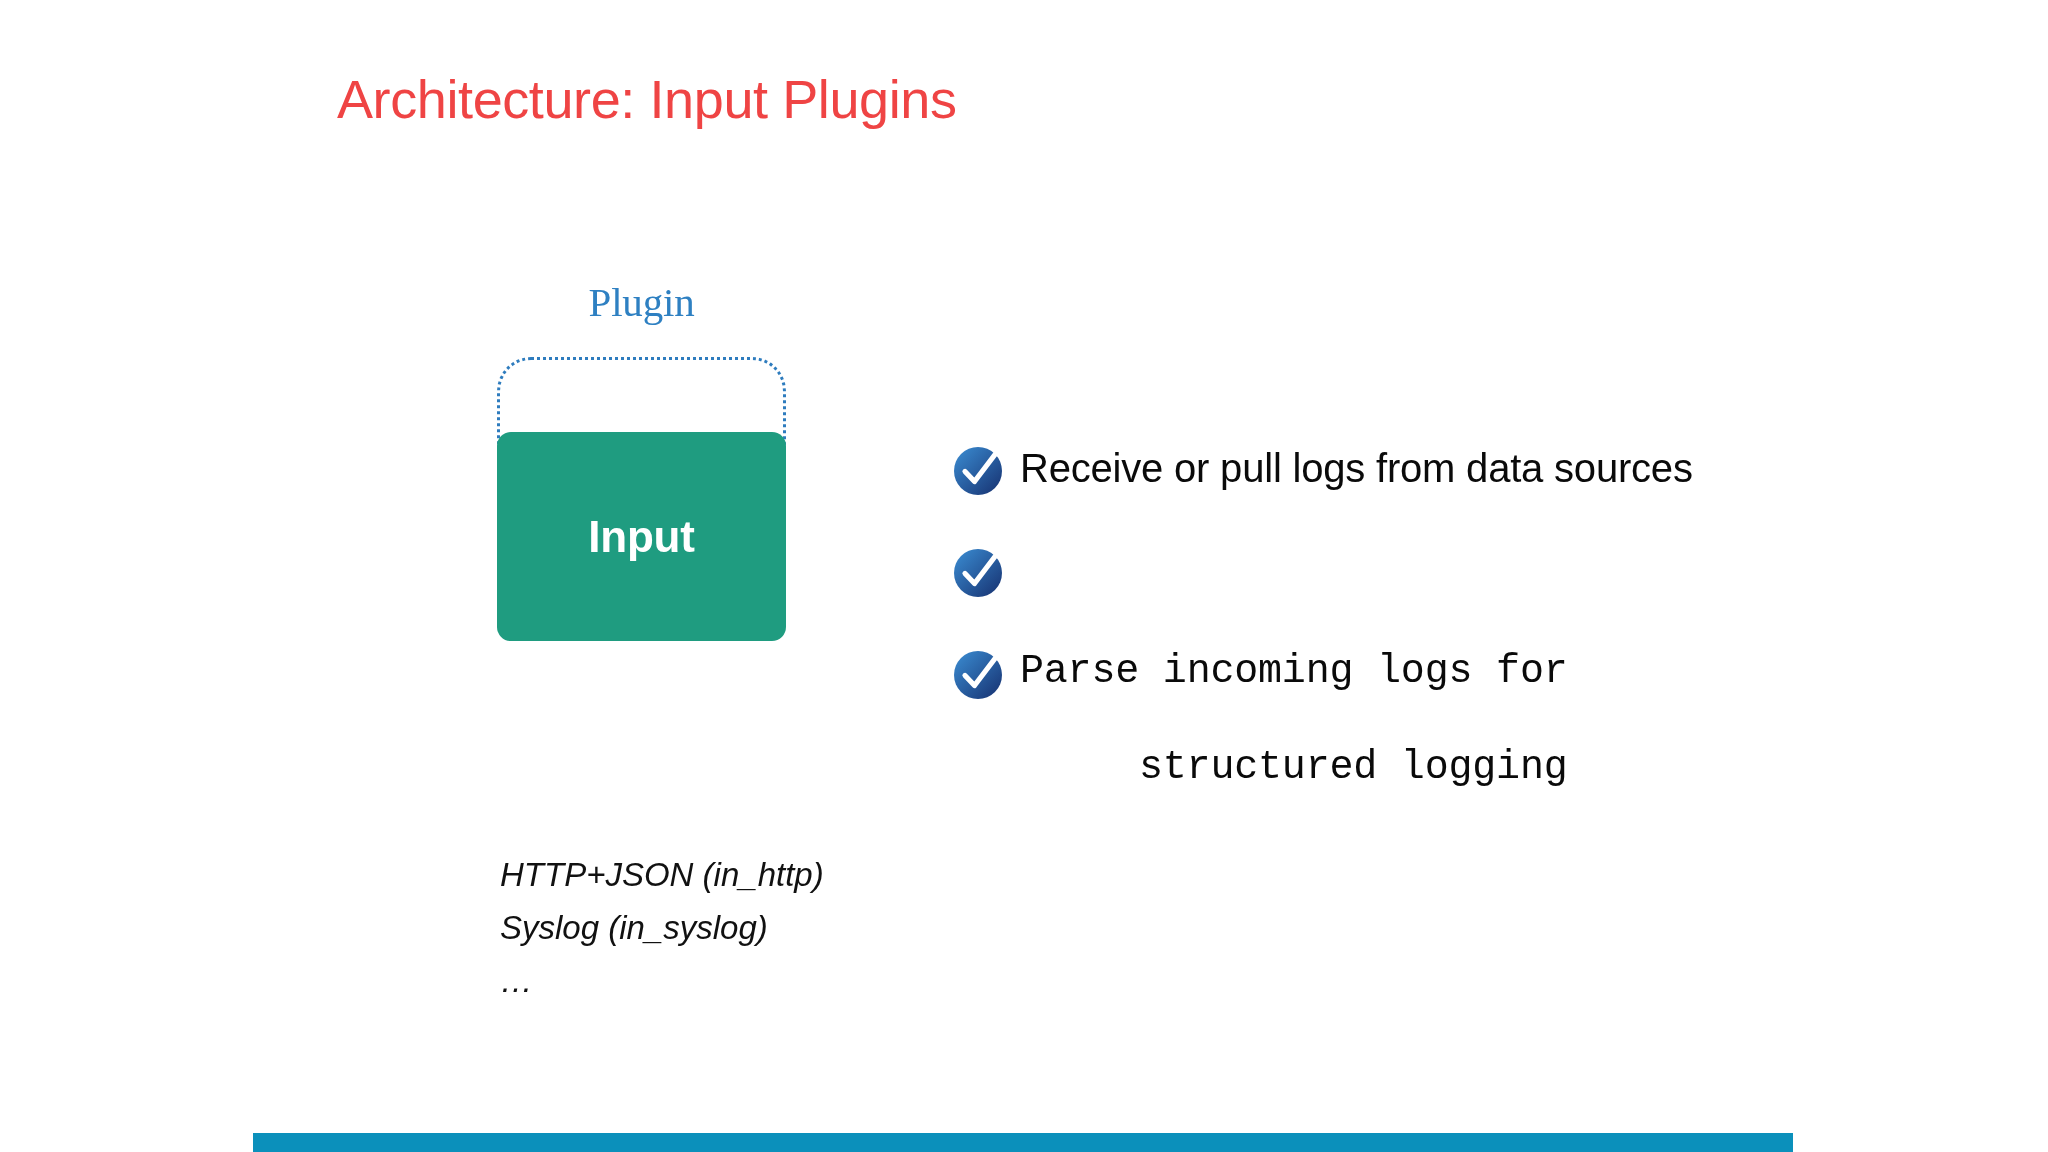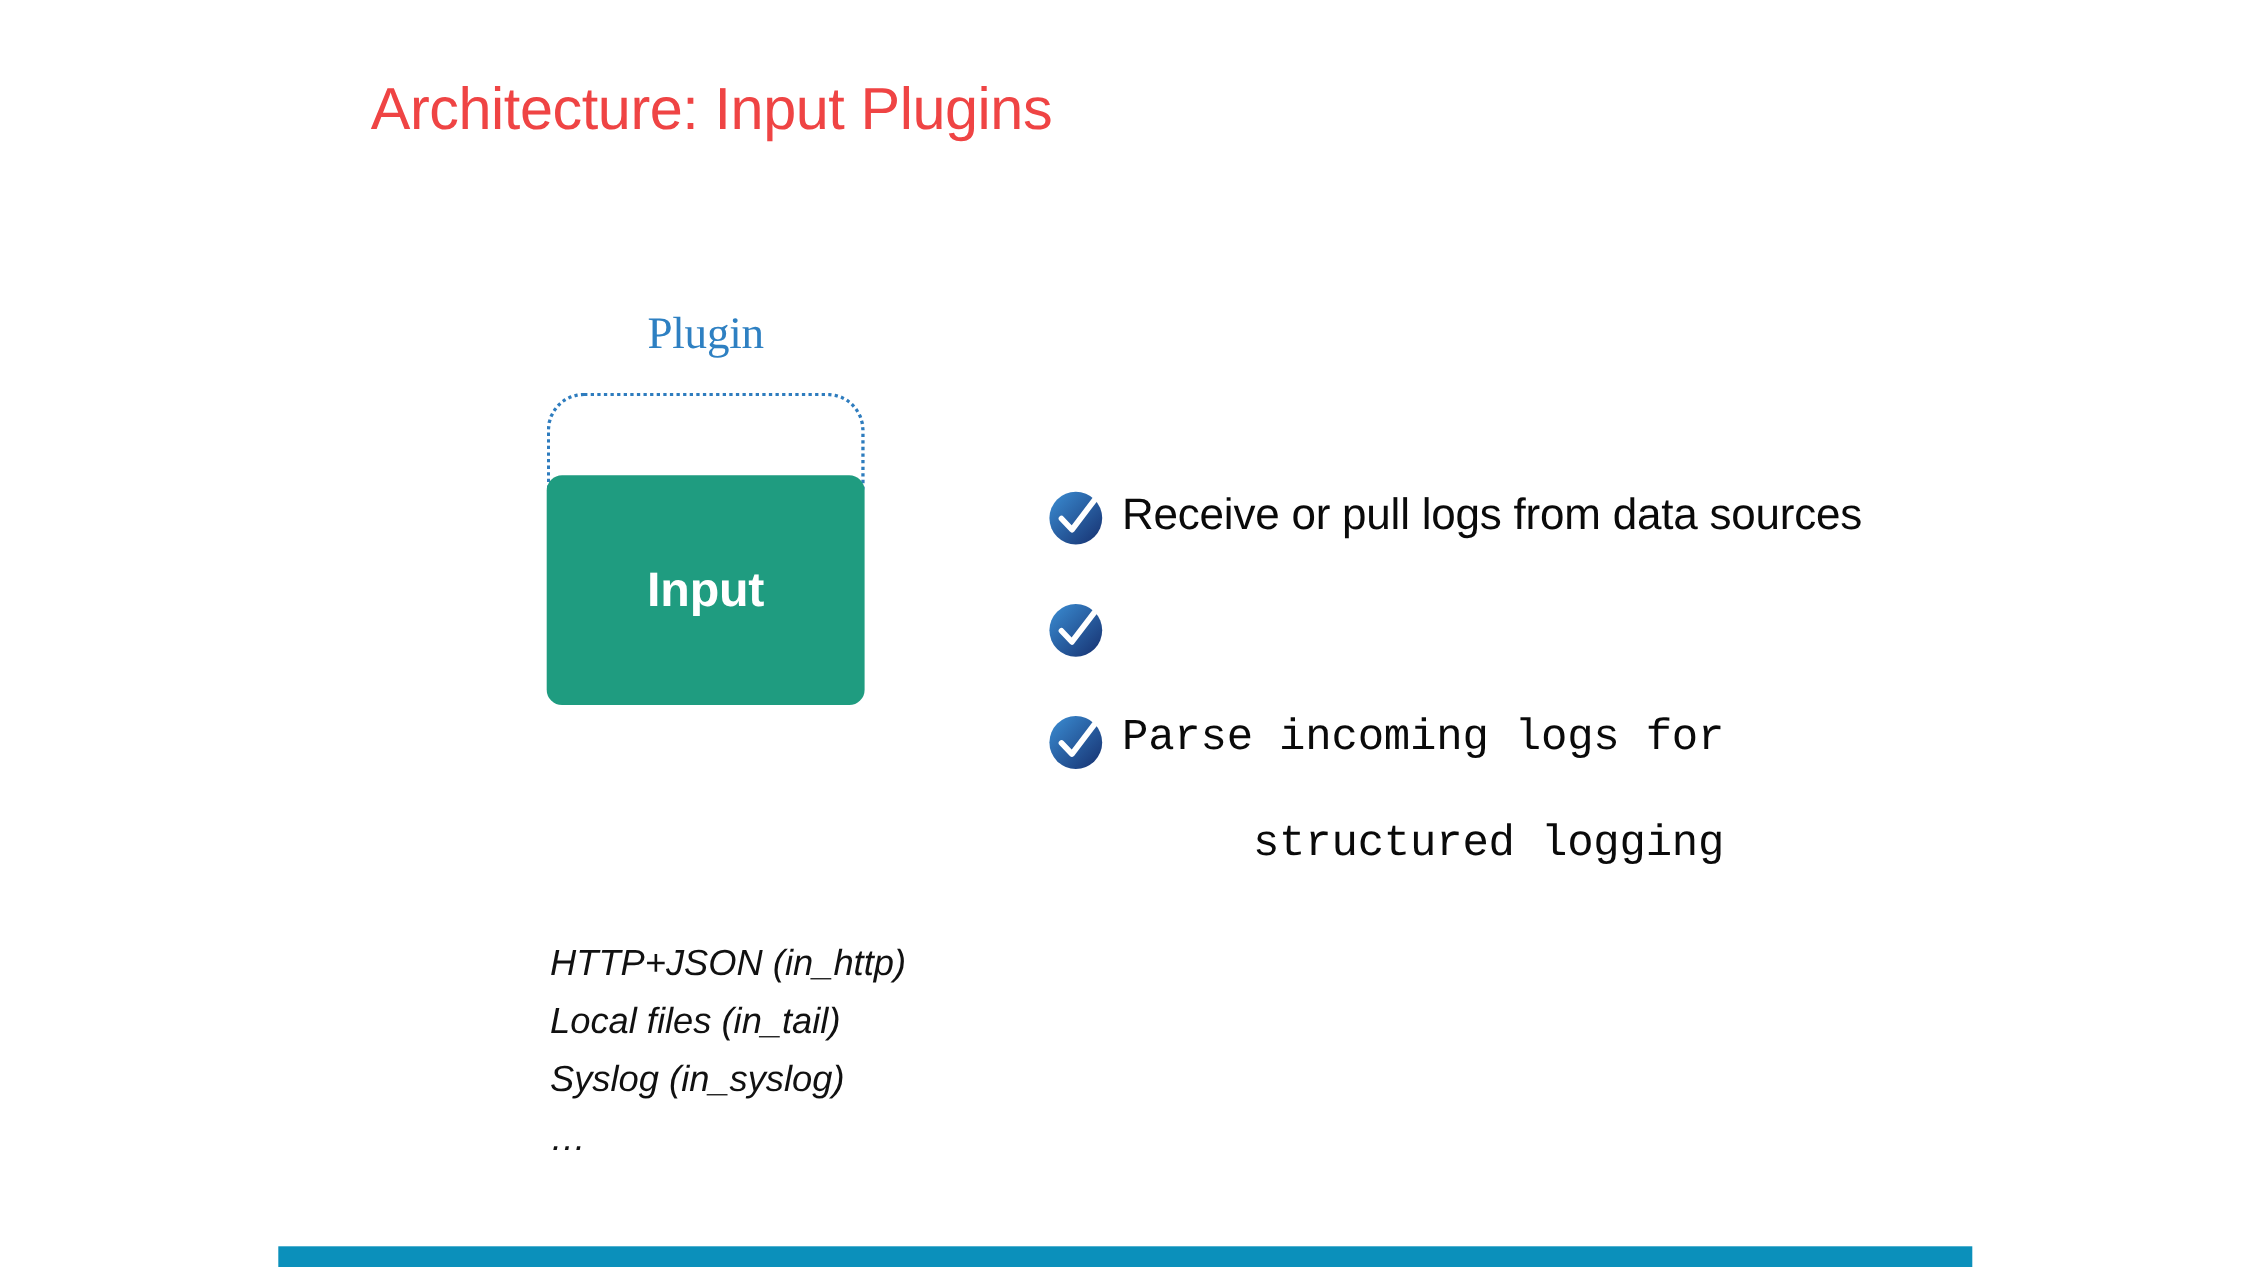--- a/index.html
+++ b/index.html
@@ -173,21 +173,20 @@
     <div class="plugin-label">Plugin</div>
 
     <div class="plugin-dotted-box"></div>
 
     <div class="input-block">
       <span class="input-block-label">Input</span>
     </div>
 
     <div class="plugin-list">
       <div class="plugin-list-item">HTTP+JSON (in_http)</div>
-      <div class="plugin-list-item">Local files (in_tail)</div>
       <div class="plugin-list-item">Syslog (in_syslog)</div>
       <div class="plugin-list-item ellipsis">…</div>
     </div>
 
   </div>
 
   <div class="bullets">
 
     <div class="bullet-row">
       <span class="check-badge">

